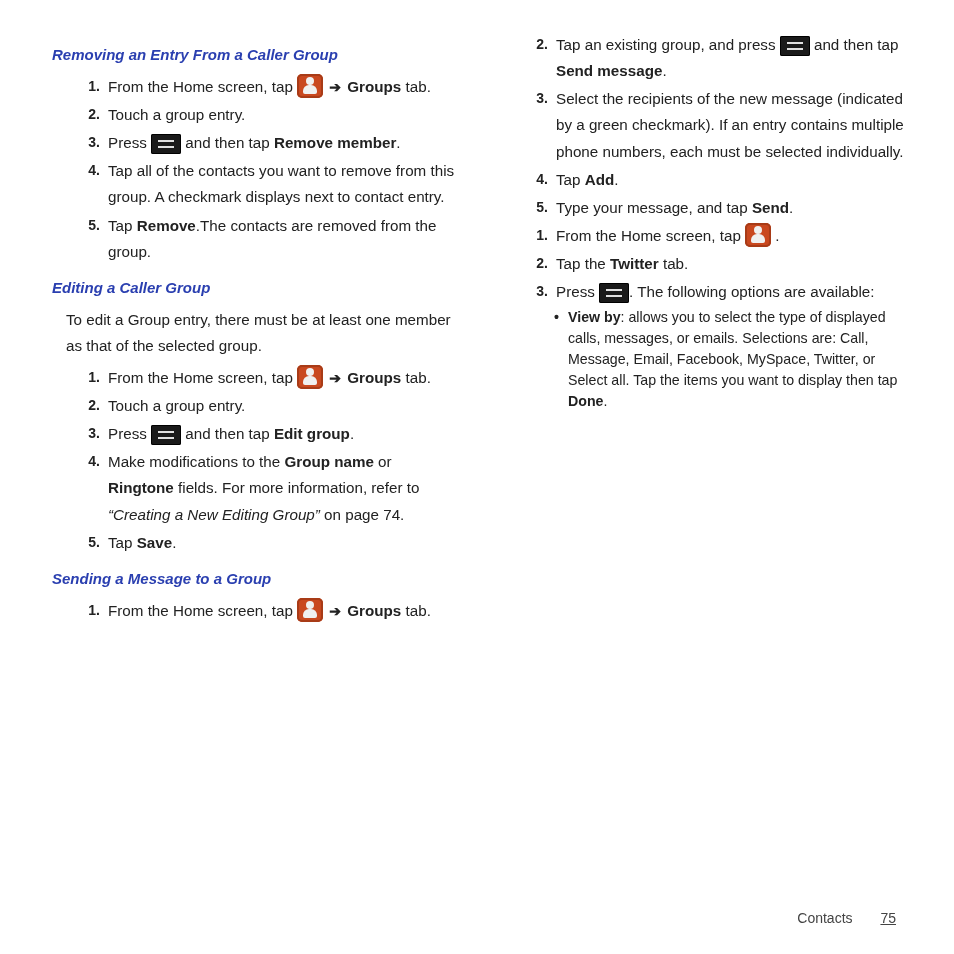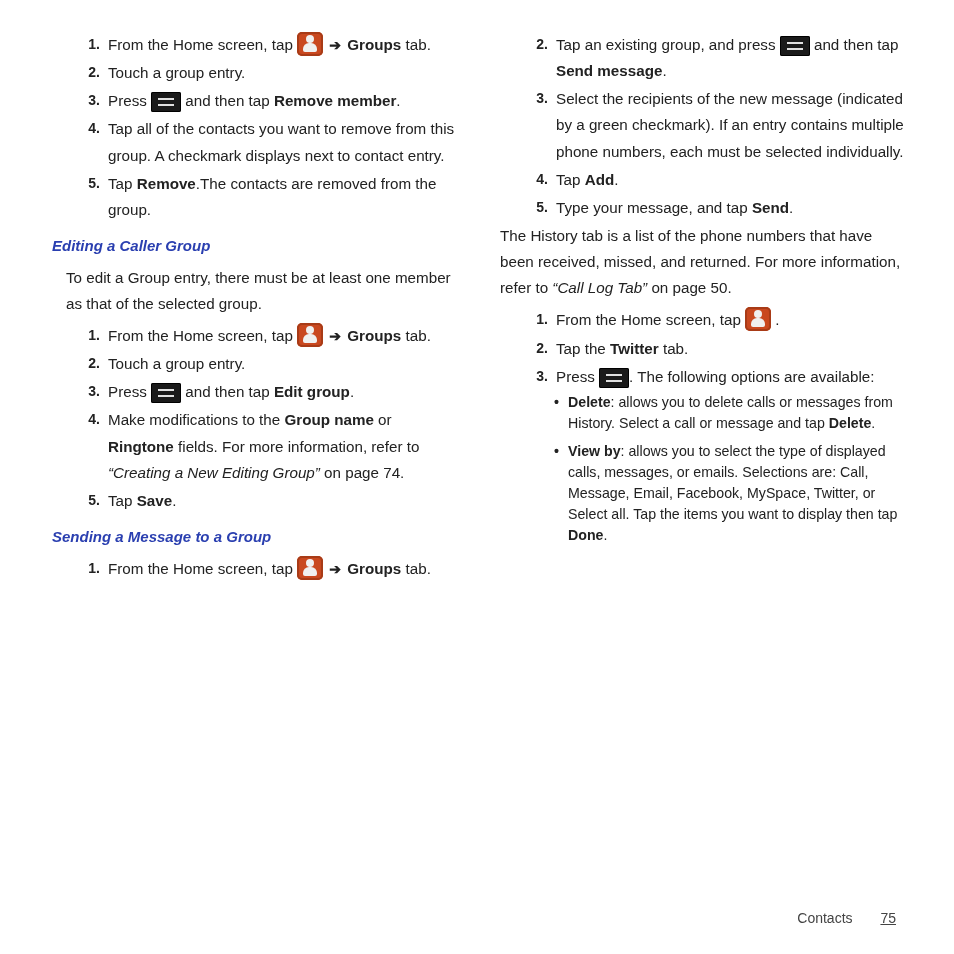--- a/index.html
+++ b/index.html
@@ -140,20 +140,21 @@
   }
   .footer .pn { margin-left: 24px; text-decoration: underline; }
 </style>
 </head>
 <body>
 
 <div class="page">
 
   <div class="col">
 
+    <div class="subhead">Removing an Entry From a Caller Group</div>
     <ol class="num">
       <li><span class="n">1.</span>
         <span>From the Home screen, tap </span>
         <span class="icon icon-contacts"></span>
         <span class="arrow">➔</span>
         <span class="bold">Groups</span>
         <span> tab.</span>
       </li>
       <li><span class="n">2.</span>
         <span>Touch a group entry.</span>
@@ -221,41 +222,35 @@
         <span>Select the recipients of the new message (indicated by a green checkmark). If an entry contains multiple phone numbers, each must be selected individually.</span>
       </li>
       <li><span class="n">4.</span>
         <span>Tap </span><span class="bold">Add</span><span>.</span>
       </li>
       <li><span class="n">5.</span>
         <span>Type your message, and tap </span><span class="bold">Send</span><span>.</span>
       </li>
     </ol>
 
-    <div class="body-copy" style="margin-left:0">
-      <span>The History tab is a list of the phone numbers that have been received, missed, and returned. For more information, refer to </span><span class="ital">“Call Log Tab” </span><span> on page 50.</span>
-    </div>
     <ol class="num">
       <li><span class="n">1.</span>
         <span>From the Home screen, tap </span>
         <span class="icon icon-contacts"></span>
         <span>.</span>
       </li>
       <li><span class="n">2.</span>
         <span>Tap the </span><span class="bold">Twitter</span><span> tab.</span>
       </li>
       <li><span class="n">3.</span>
         <span>Press </span>
         <span class="icon icon-menu"></span><span>. The following options are available:</span>
       </li>
     </ol>
     <ul class="sub">
-      <li>
-        <span class="bold">Delete</span><span>: allows you to delete calls or messages from History. Select a call or message and tap </span><span class="bold">Delete</span><span>.</span>
-      </li>
       <li>
         <span class="bold">View by</span><span>: allows you to select the type of displayed calls, messages, or emails. Selections are: Call, Message, Email, Facebook, MySpace, Twitter, or Select all. Tap the items you want to display then tap </span><span class="bold">Done</span><span>.</span>
       </li>
     </ul>
   </div>
 
   <div class="footer">
     <span>Contacts</span>
     <span class="pn">75</span>
   </div>

